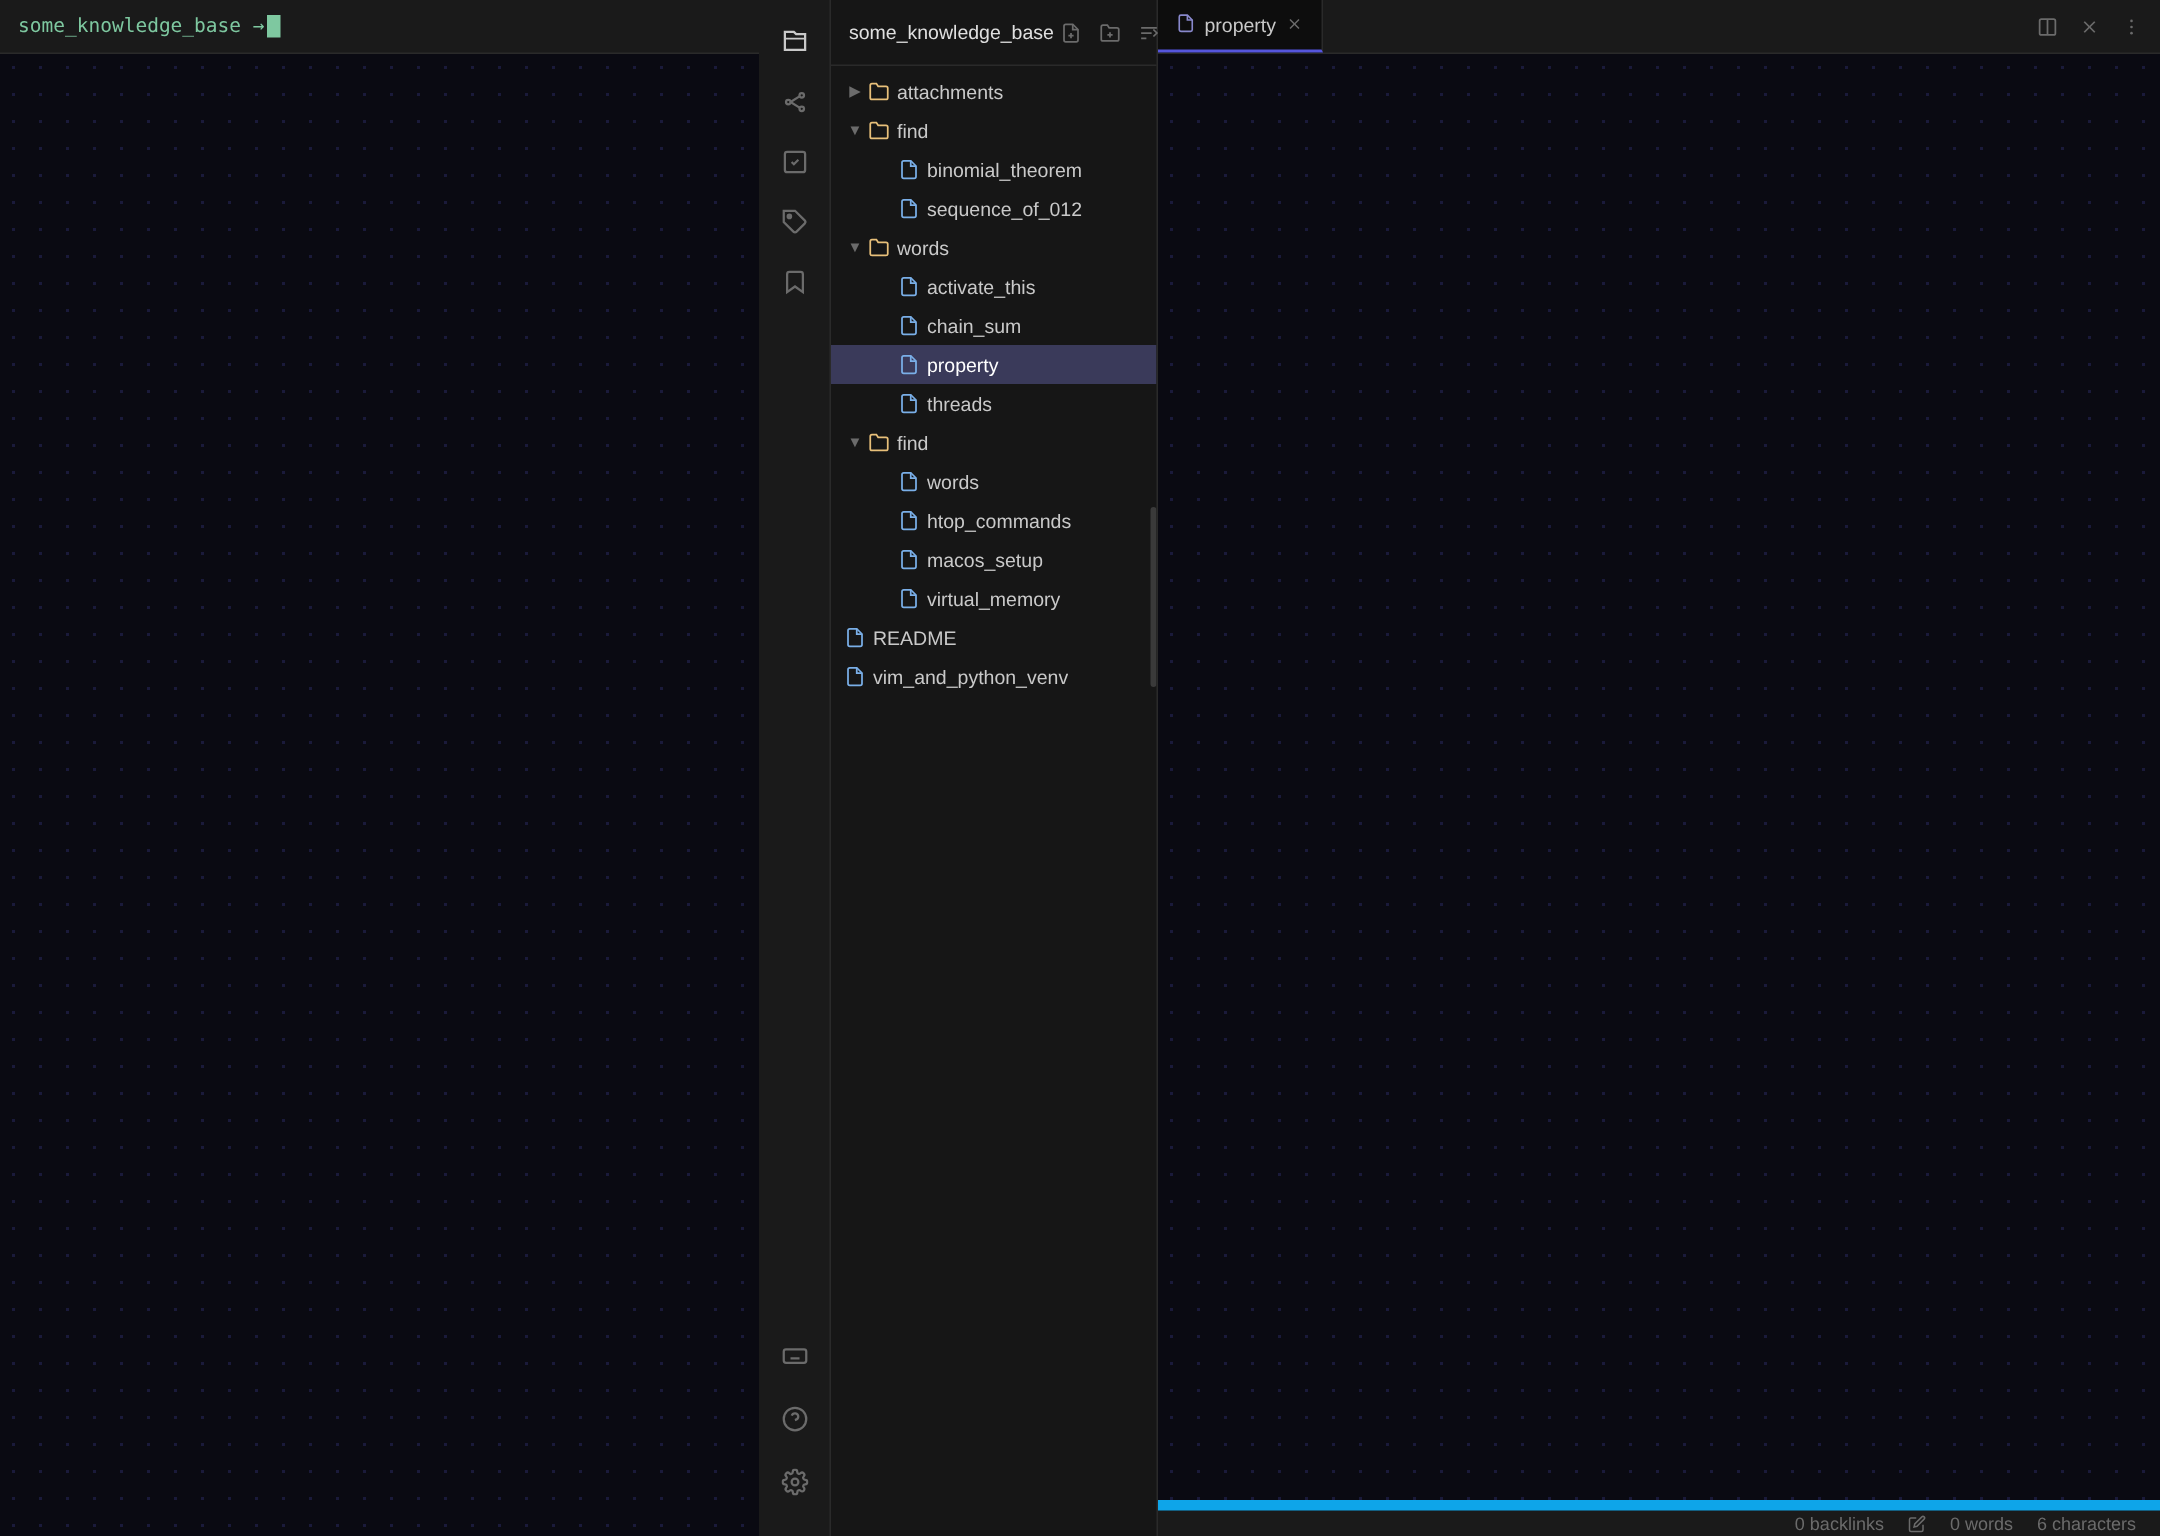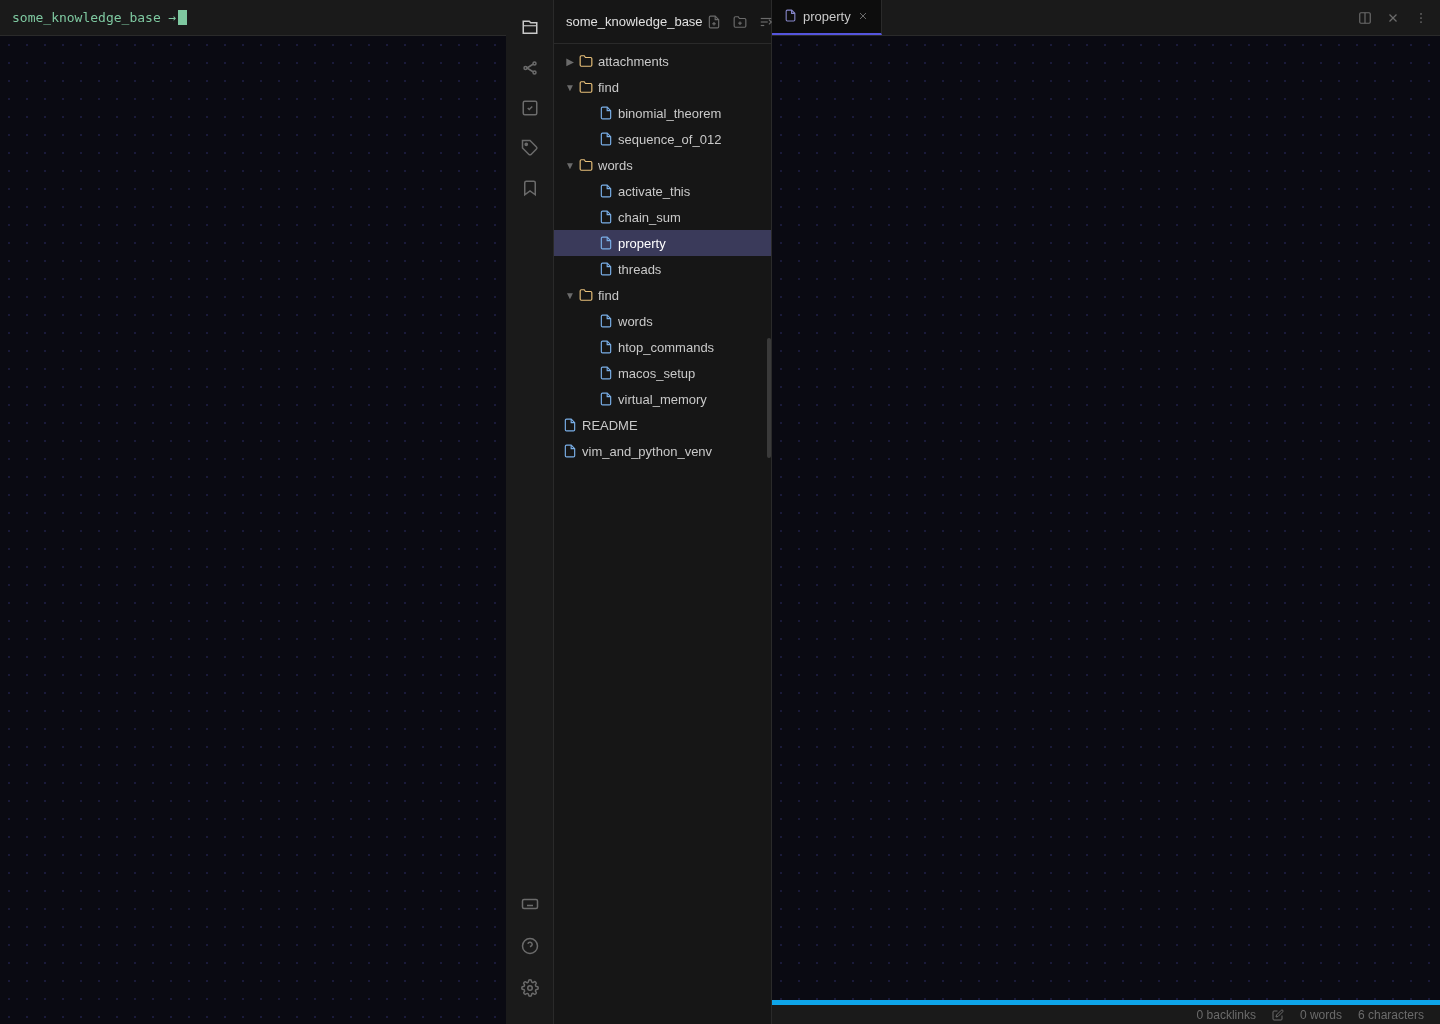--- a/index.html
+++ b/index.html
@@ -276,21 +276,21 @@
     }
 
     
     .status-bar {
       height: 24px;
       background: #1a1a1a;
       display: flex;
       align-items: center;
       justify-content: flex-end;
       padding: 0 16px;
-      border-top: 5px solid #0ea5e9;
+      border-top: 7px solid #0ea5e9;
       font-size: 12px;
       color: #6b6b6b;
       gap: 16px;
     }
 
     .status-bar-item {
       display: flex;
       align-items: center;
       gap: 4px;
     }

